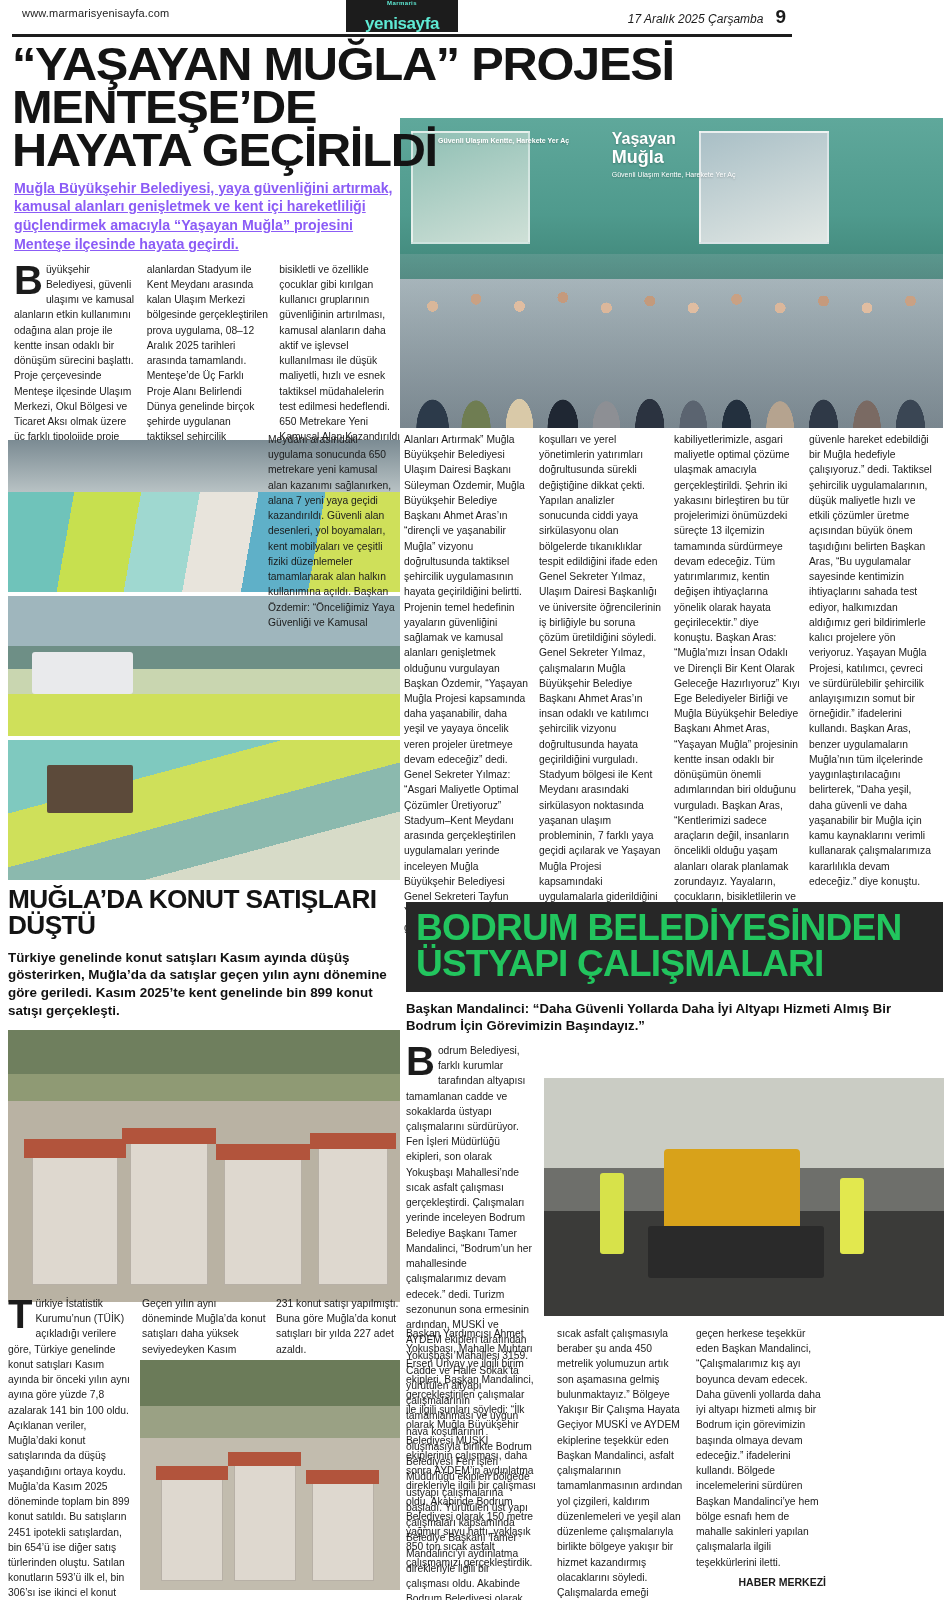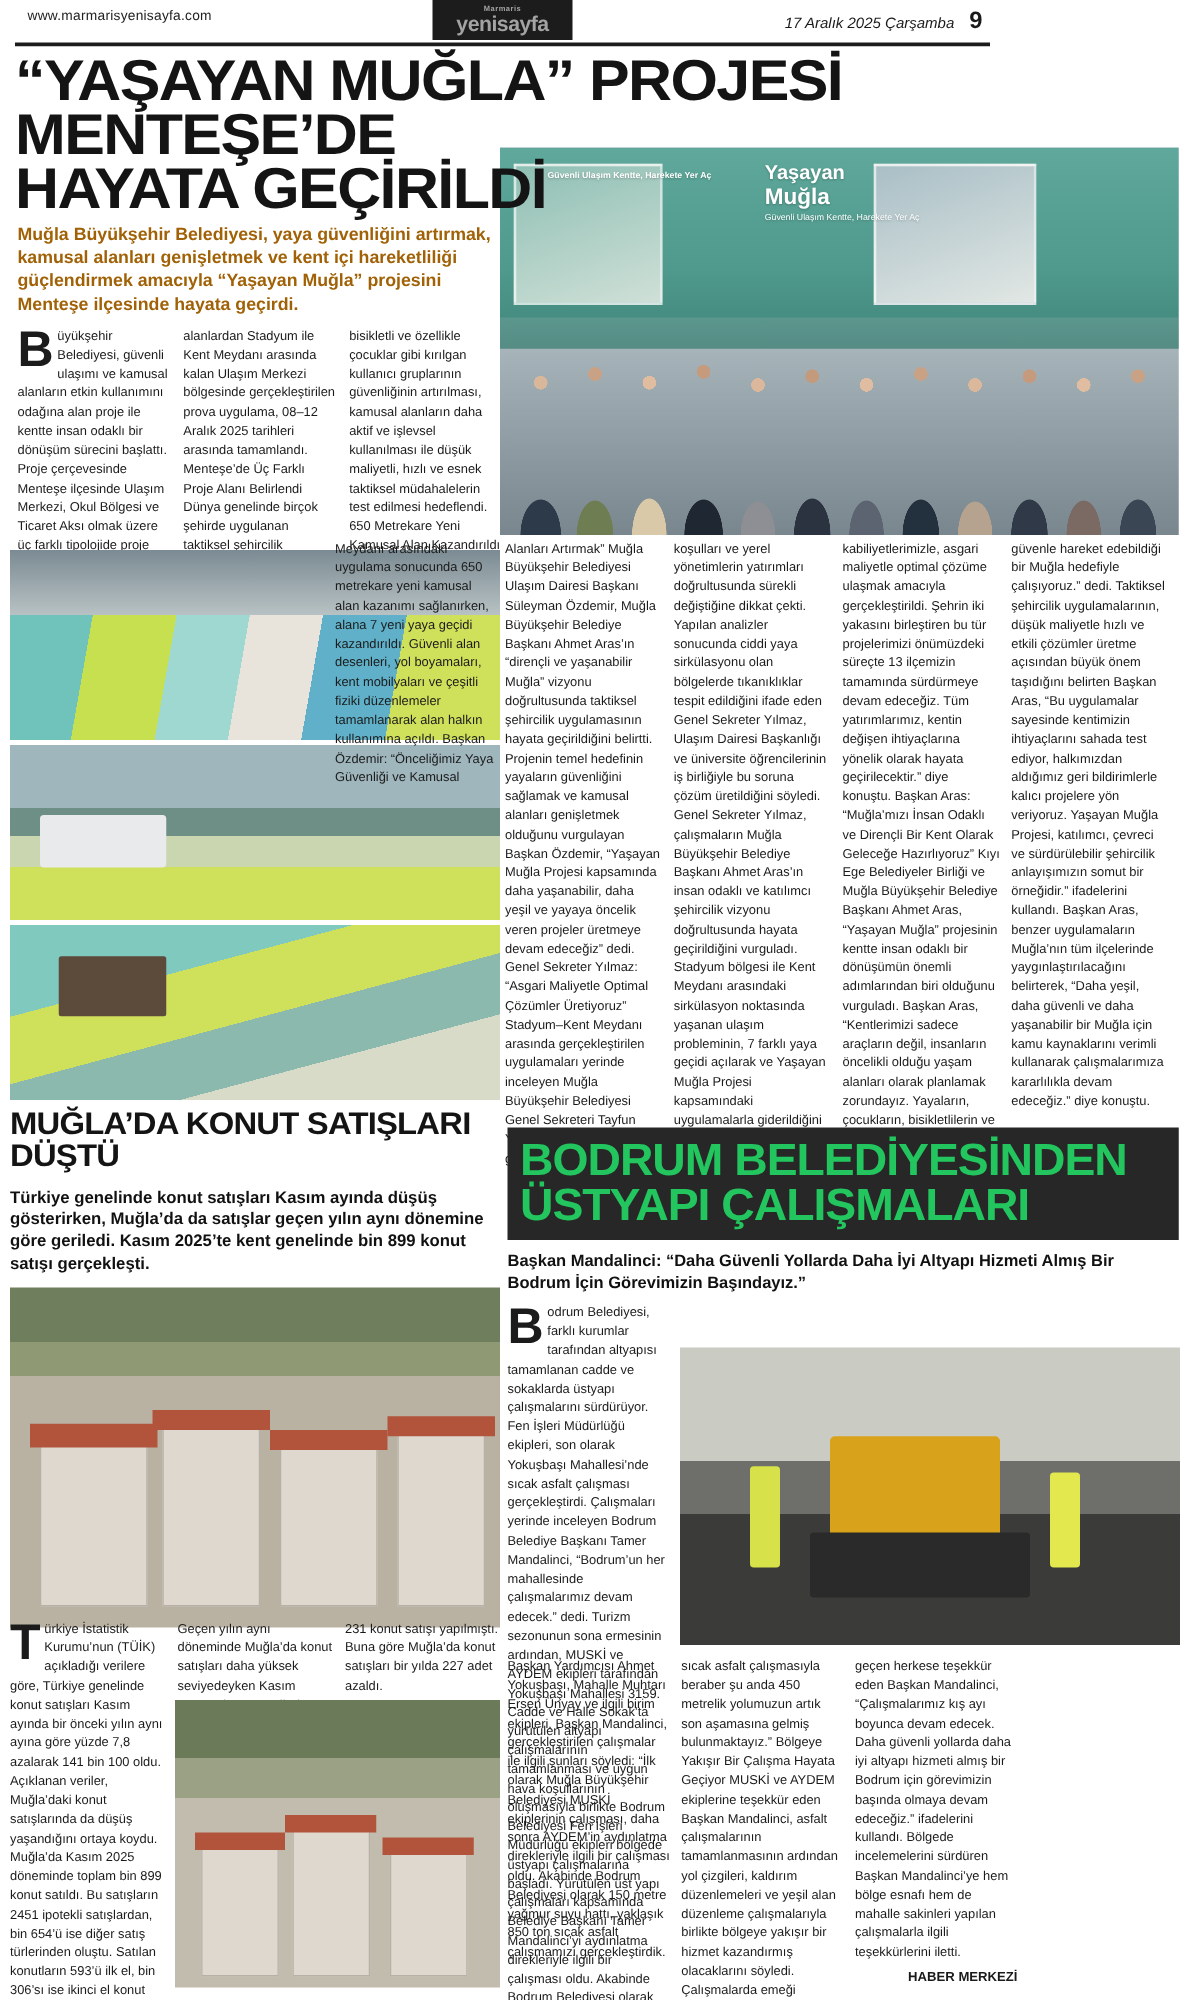--- a/index.html
+++ b/index.html
@@ -23,23 +23,23 @@
   }
   .mh-url {
     font-size: 11px; color: #222; letter-spacing: .2px;
     padding-left: 14px; padding-top: 3px;
   }
   .mh-right { display: flex; align-items: baseline; gap: 12px; padding-right: 10px; padding-top: 2px; }
   .mh-date { font-size: 12px; font-weight: normal; font-style: italic; }
   .mh-pageno { font-size: 19px; font-weight: bold; }
   .mh-logo {
     position: absolute; left: 50%; transform: translateX(-50%); top: 0;
-    background: #1c1c1c; color: #a3a3a3;
+    background: #1c1c1c; color: #5eead4;
     width: 112px; height: 32px;
-    display: flex; flex-direction: column; align-items: center; justify-content: center;
+    display: flex; flex-direction: column; align-items: center; justify-content: space-between;
     line-height: 1;
   }
   .mh-logo .small { font-size: 6px; letter-spacing: .4px; font-weight: bold; }
   .mh-logo .big { font-size: 17px; font-weight: bold; letter-spacing: -.4px; }
   .mh-rule { height: 3px; background: #1c1c1c; margin: 0 4px 0 4px; }
 
   
   .hl-wrap { position: relative; z-index: 5; padding: 6px 4px 0 4px; }
   .headline {
     font-family: "Liberation Sans", sans-serif;
@@ -121,21 +121,22 @@
       radial-gradient(circle 9px at 78% 27%, #c59a7d 60%, transparent 61%),
       radial-gradient(circle 9px at 86% 31%, #e0bda1 60%, transparent 61%),
       radial-gradient(circle 9px at 94% 27%, #c9a184 60%, transparent 61%);
   }
 
   
   .deck {
     width: 392px;
     font-size: 14.2px; font-weight: bold; line-height: 1.32;
     padding: 6px 6px 8px 6px;
-    color: #a16207;
+    color: #8b5cf6;
+    text-decoration: underline;
   }
 
   
   .cols3 {
     display: flex; gap: 10px; width: 400px;
     padding: 0 6px;
   }
   .col { width: 126px; }
   .bodytext {
     font-size: 10.3px; line-height: 1.48; color: #1b1b1b;
@@ -387,21 +388,21 @@
     <div class="worker"></div>
     <div class="roller"></div>
     <div class="roller2"></div>
     <div class="worker2"></div>
   </div>
 
   <div class="sec3-cols2">
     <div class="col4" style="width:130px;">
       <p class="bodytext">Başkan Yardımcısı Ahmet Yokuşbaşı, Mahalle Muhtarı Ersen Ünyay ve ilgili birim ekipleri. Başkan Mandalinci, gerçekleştirilen çalışmalar ile ilgili şunları söyledi: “İlk olarak Muğla Büyükşehir Belediyesi MUSKİ ekiplerinin çalışması, daha sonra AYDEM’in aydınlatma direkleriyle ilgili bir çalışması oldu. Akabinde Bodrum Belediyesi olarak 150 metre yağmur suyu hattı, yaklaşık 850 ton sıcak asfalt çalışmamızı gerçekleştirdik.</p>
     </div>
-    <div class="col4" style="width:130px;">
+    <div class="col4" style="width:130px;margin-left:12px;">
       <p class="bodytext">sıcak asfalt çalışmasıyla beraber şu anda 450 metrelik yolumuzun artık son aşamasına gelmiş bulunmaktayız.” Bölgeye Yakışır Bir Çalışma Hayata Geçiyor MUSKİ ve AYDEM ekiplerine teşekkür eden Başkan Mandalinci, asfalt çalışmalarının tamamlanmasının ardından yol çizgileri, kaldırım düzenlemeleri ve yeşil alan düzenleme çalışmalarıyla birlikte bölgeye yakışır bir hizmet kazandırmış olacaklarını söyledi. Çalışmalarda emeği</p>
     </div>
     <div class="col4" style="width:130px;">
       <p class="bodytext">geçen herkese teşekkür eden Başkan Mandalinci, “Çalışmalarımız kış ayı boyunca devam edecek. Daha güvenli yollarda daha iyi altyapı hizmeti almış bir Bodrum için görevimizin başında olmaya devam edeceğiz.” ifadelerini kullandı. Bölgede incelemelerini sürdüren Başkan Mandalinci’ye hem bölge esnafı hem de mahalle sakinleri yapılan çalışmalarla ilgili teşekkürlerini iletti.</p>
       <div class="hm">HABER MERKEZİ</div>
     </div>
   </div>
 
 </div>
 

